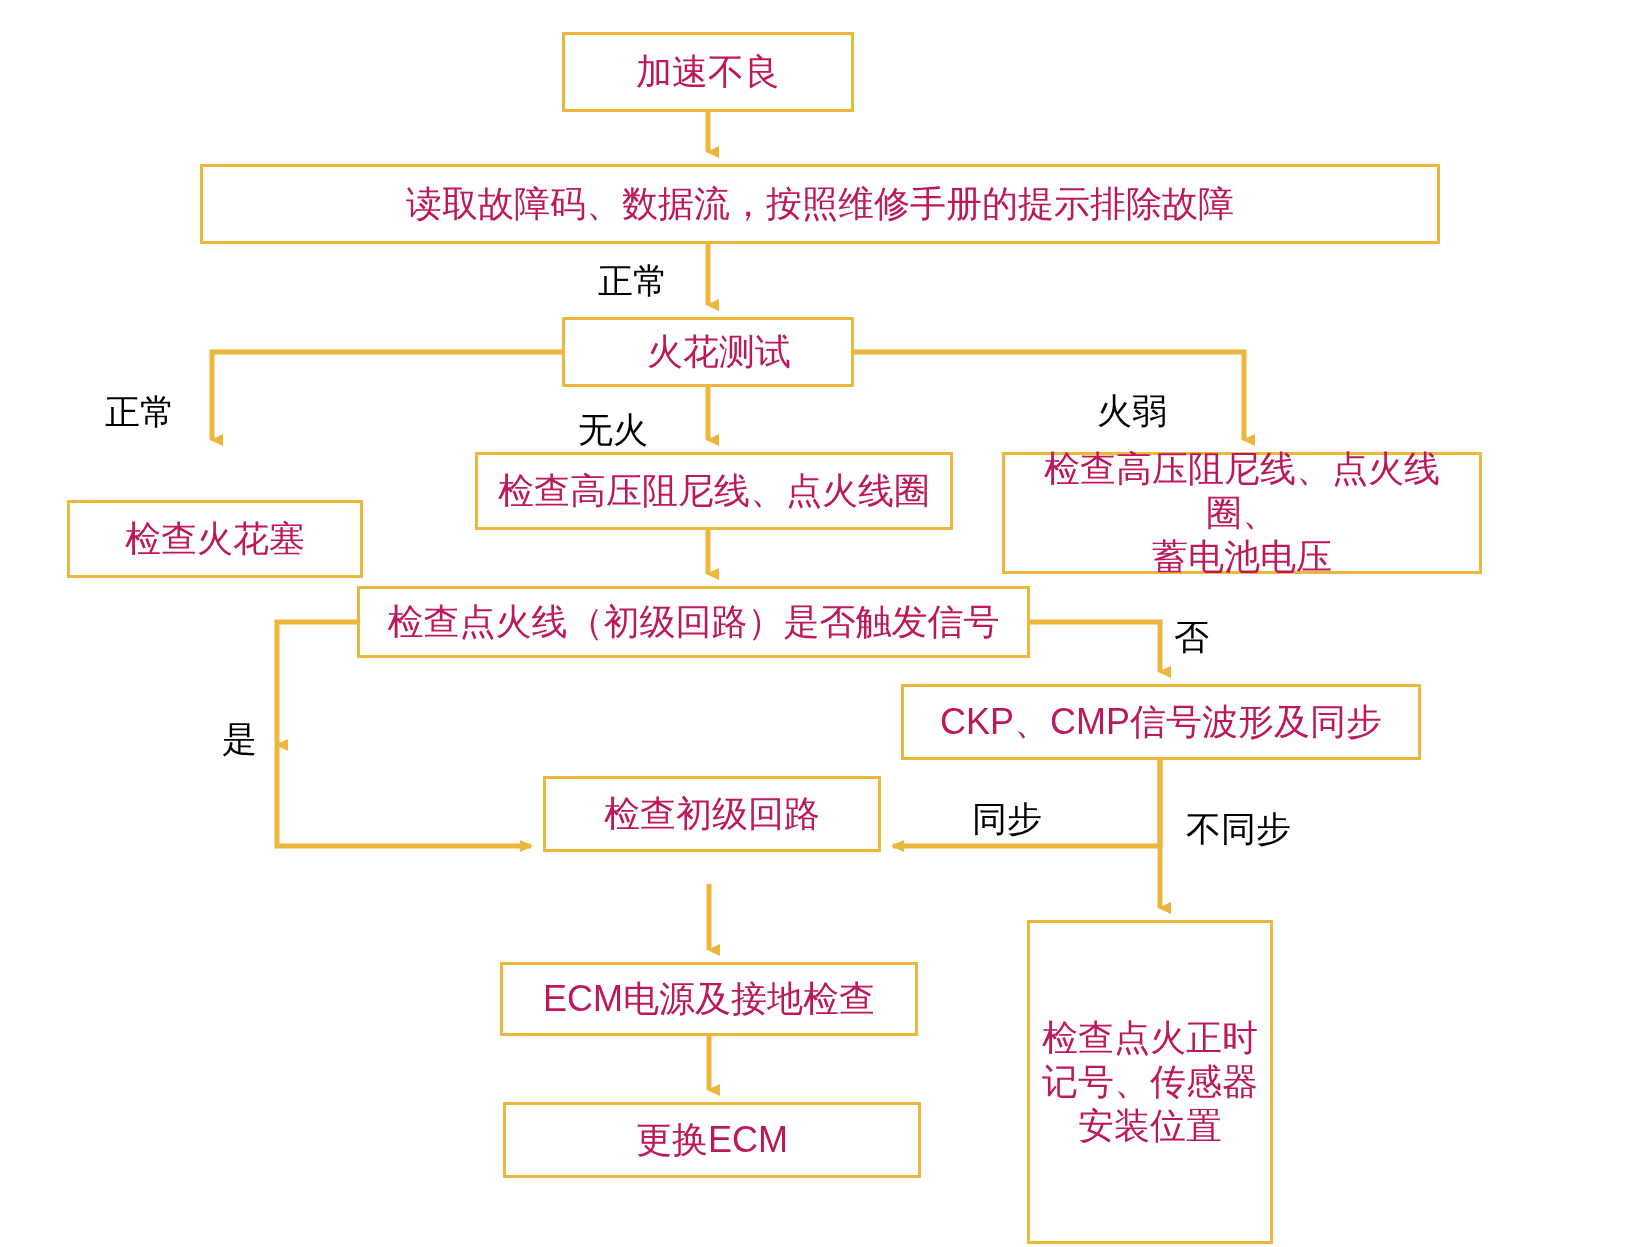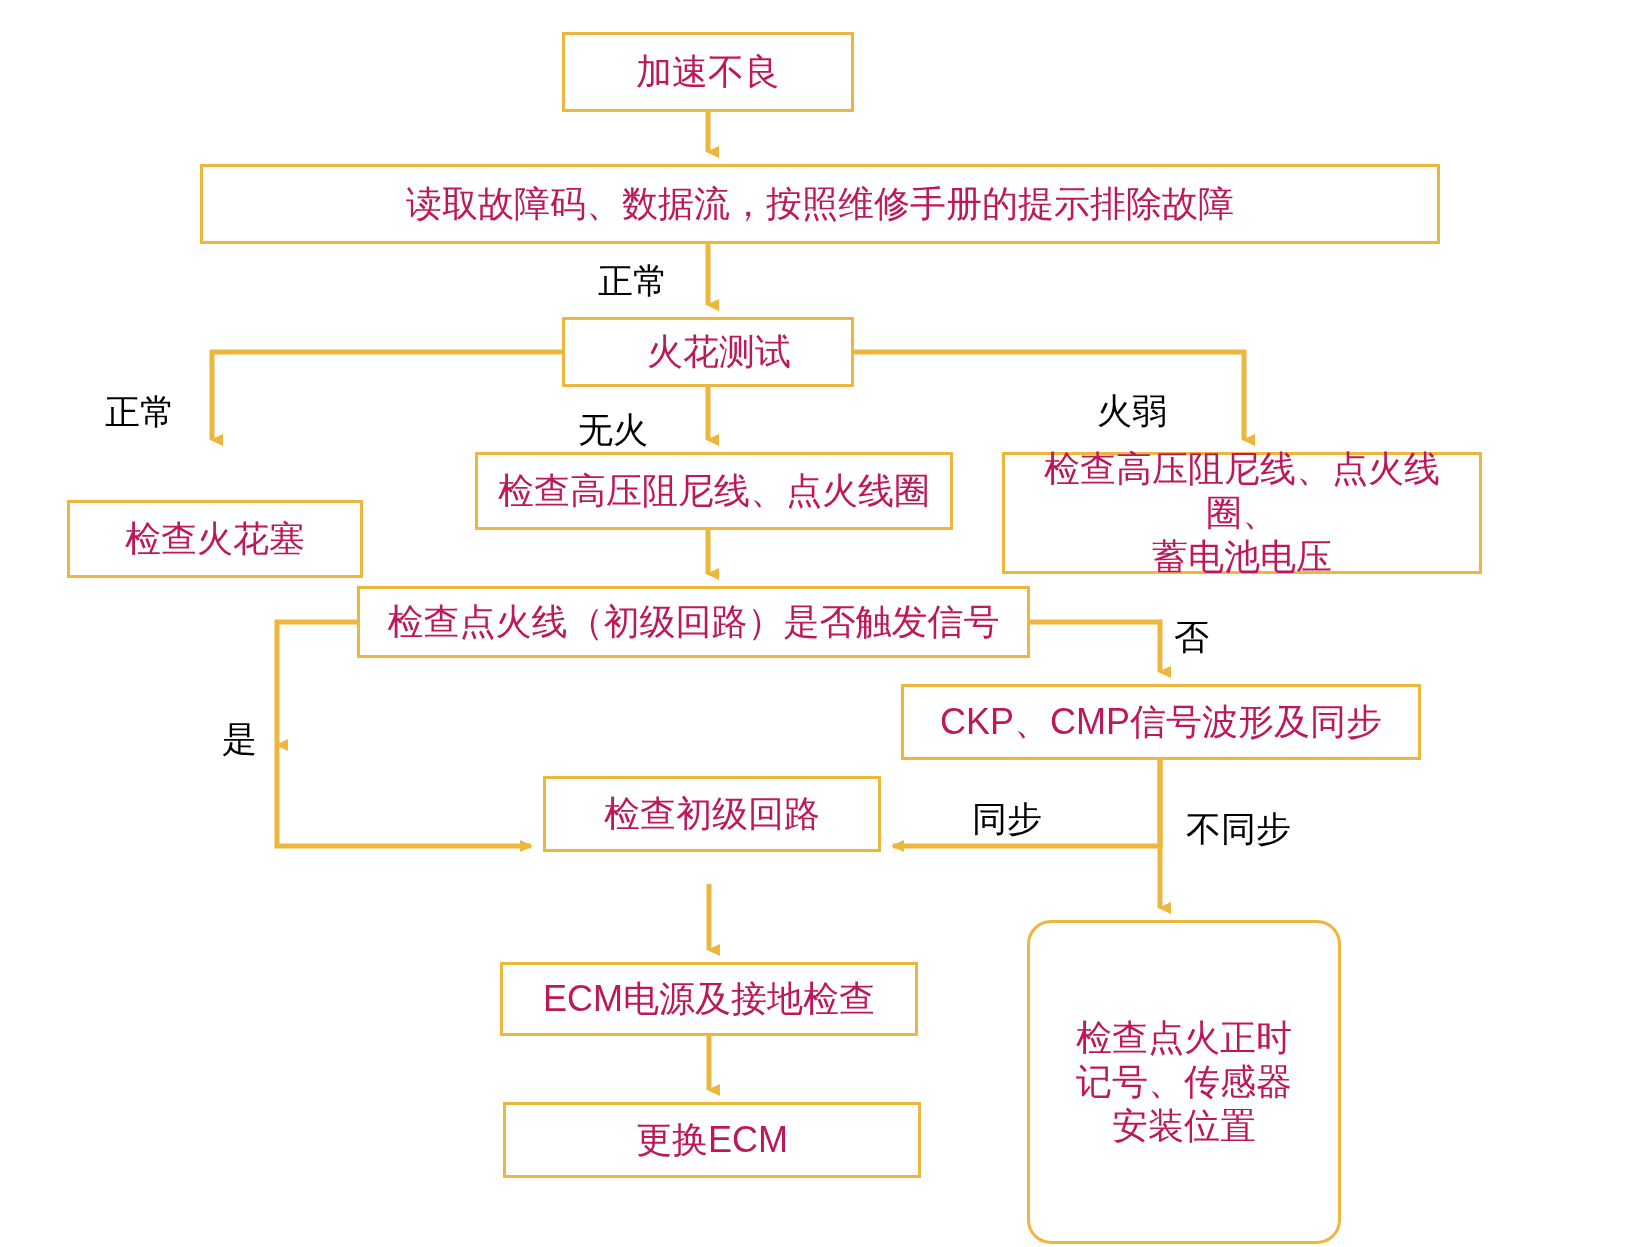--- a/index.html
+++ b/index.html
@@ -111,21 +111,21 @@
   <div class="node-box" style="left:357px; top:586px; width:673px; height:72px;">检查点火线（初级回路）是否触发信号</div>
 
   <div class="node-box" style="left:901px; top:684px; width:520px; height:76px;">CKP、CMP信号波形及同步</div>
 
   <div class="node-box" style="left:543px; top:776px; width:338px; height:76px;">检查初级回路</div>
 
   <div class="node-box" style="left:500px; top:962px; width:418px; height:74px;">ECM电源及接地检查</div>
 
   <div class="node-box" style="left:503px; top:1102px; width:418px; height:76px;">更换ECM</div>
 
-  <div class="node-box" style="left:1027px; top:920px; width:314px; height:324px;border-radius:24px;">检查点火正时
+  <div class="node-box" style="left:1027px; top:920px; width:246px; height:324px;">检查点火正时
 记号、传感器
 安装位置</div>
 
   <div class="edge-label" style="left:598px; top:264px;">正常</div>
 
   <div class="edge-label" style="left:105px; top:395px;">正常</div>
 
   <div class="edge-label" style="left:578px; top:413px;">无火</div>
 
   <div class="edge-label" style="left:1097px; top:394px;">火弱</div>

